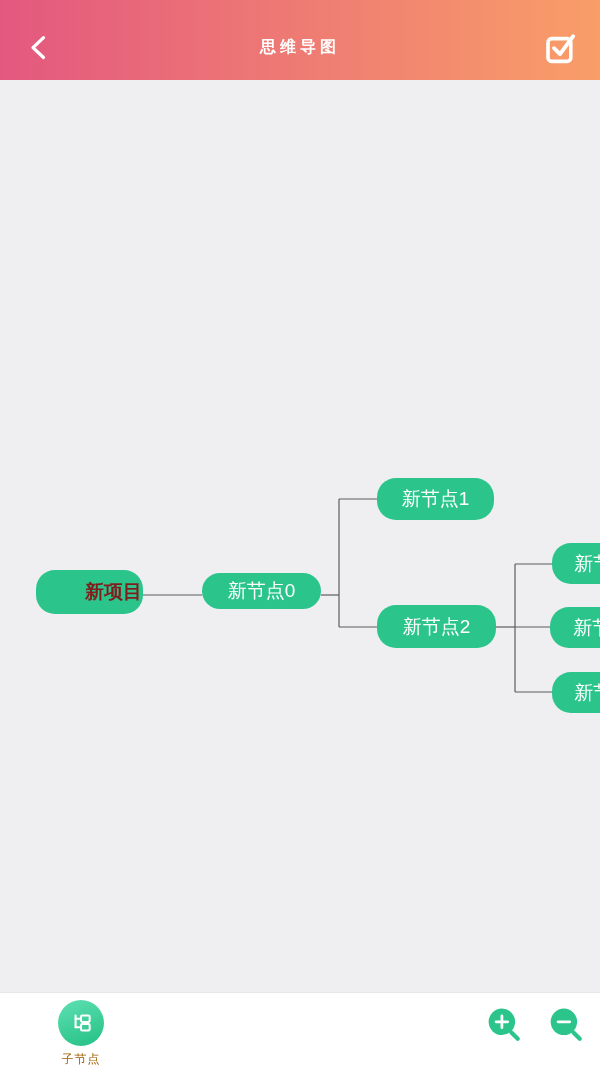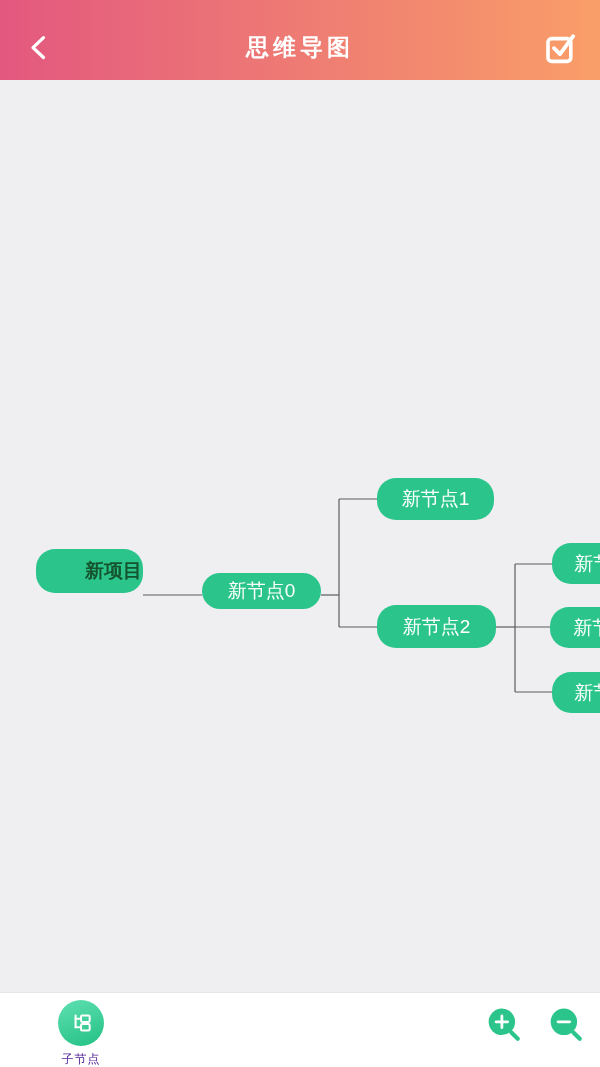--- a/index.html
+++ b/index.html
@@ -8,21 +8,21 @@
     position: relative; width: 600px; height: 1067px;
     overflow: hidden; background: #efeff2;
   }
   
   #header {
     position: absolute; top: 0; left: 0; width: 600px; height: 80px;
     background: linear-gradient(90deg, var(--hdr-left, #e3587f), var(--hdr-right, #f99e68));
     display: flex; align-items: center; justify-content: center;
   }
   #page-title {
-    color: #ffffff; font-size: 23px; font-weight: bold; letter-spacing: 4px;
+    color: #ffffff; font-size: 16px; font-weight: bold; letter-spacing: 4px;
     margin-top: 14px;
   }
   .hdr-btn {
     position: absolute; width: 48px; height: 48px; top: 24px;
     display: flex; align-items: center; justify-content: center;
     background: transparent; border: none; cursor: pointer;
   }
   #back-button { left: 16px; }
   #confirm-button { right: 16px; }
   
@@ -46,21 +46,21 @@
     position: absolute; top: 7px; width: 70px;
     display: flex; flex-direction: column; align-items: center;
     background: transparent; border: none; cursor: pointer;
   }
   .tool-circle {
     width: 46px; height: 46px; border-radius: 50%;
     background: linear-gradient(160deg, #5fe0b3 0%, #23c083 100%);
     display: flex; align-items: center; justify-content: center;
   }
   .tool-label {
-    margin-top: 5px; font-size: 12px; color: #4c1d95; letter-spacing: 1px;
+    margin-top: 5px; font-size: 12px; color: #a16207; letter-spacing: 1px;
   }
   .zoom-btn {
     position: absolute; top: 14px; width: 36px; height: 36px;
     background: transparent; border: none; cursor: pointer; padding: 0;
   }
   #zoom-in-button  { left: 486px; }
   #zoom-out-button { left: 548px; }
 </style>
 </head>
 <body>
@@ -93,21 +93,21 @@
         <line x1="339" y1="419" x2="339" y2="547" stroke="#5c5c5c" stroke-width="1.2"></line>
         <line x1="339" y1="419" x2="377" y2="419" stroke="#5c5c5c" stroke-width="1.2"></line>
         <line x1="339" y1="547" x2="377" y2="547" stroke="#5c5c5c" stroke-width="1.2"></line>
         <line x1="496" y1="547" x2="515" y2="547" stroke="#5c5c5c" stroke-width="1.2"></line>
         <line x1="515" y1="484" x2="515" y2="612" stroke="#5c5c5c" stroke-width="1.2"></line>
         <line x1="515" y1="484" x2="552" y2="484" stroke="#5c5c5c" stroke-width="1.2"></line>
         <line x1="515" y1="547" x2="550" y2="547" stroke="#5c5c5c" stroke-width="1.2"></line>
         <line x1="515" y1="612" x2="552" y2="612" stroke="#5c5c5c" stroke-width="1.2"></line>
       </svg>
 
-  <div class="mm-node" style="left: 36px; top: 469px; width: 107px; height: 44px; background: rgb(43, 197, 140); color: #14532d; font-weight: 700; padding-left: 48px;">
+  <div class="mm-node" style="left: 36px; top: 490px; width: 107px; height: 44px; background: rgb(43, 197, 140); color: #7f1d1d; font-weight: 700; padding-left: 48px;">
         <span>新项目</span>
       </div>
       <div class="mm-node" style="left: 202px; top: 493px; width: 119px; height: 36px; background: rgb(43, 197, 140);">
         <span>新节点0</span>
       </div>
       <div class="mm-node" style="left: 377px; top: 398px; width: 117px; height: 42px; background: rgb(43, 197, 140);">
         <span>新节点1</span>
       </div>
       <div class="mm-node" style="left: 377px; top: 525px; width: 119px; height: 43px; background: rgb(43, 197, 140);">
         <span>新节点2</span>

